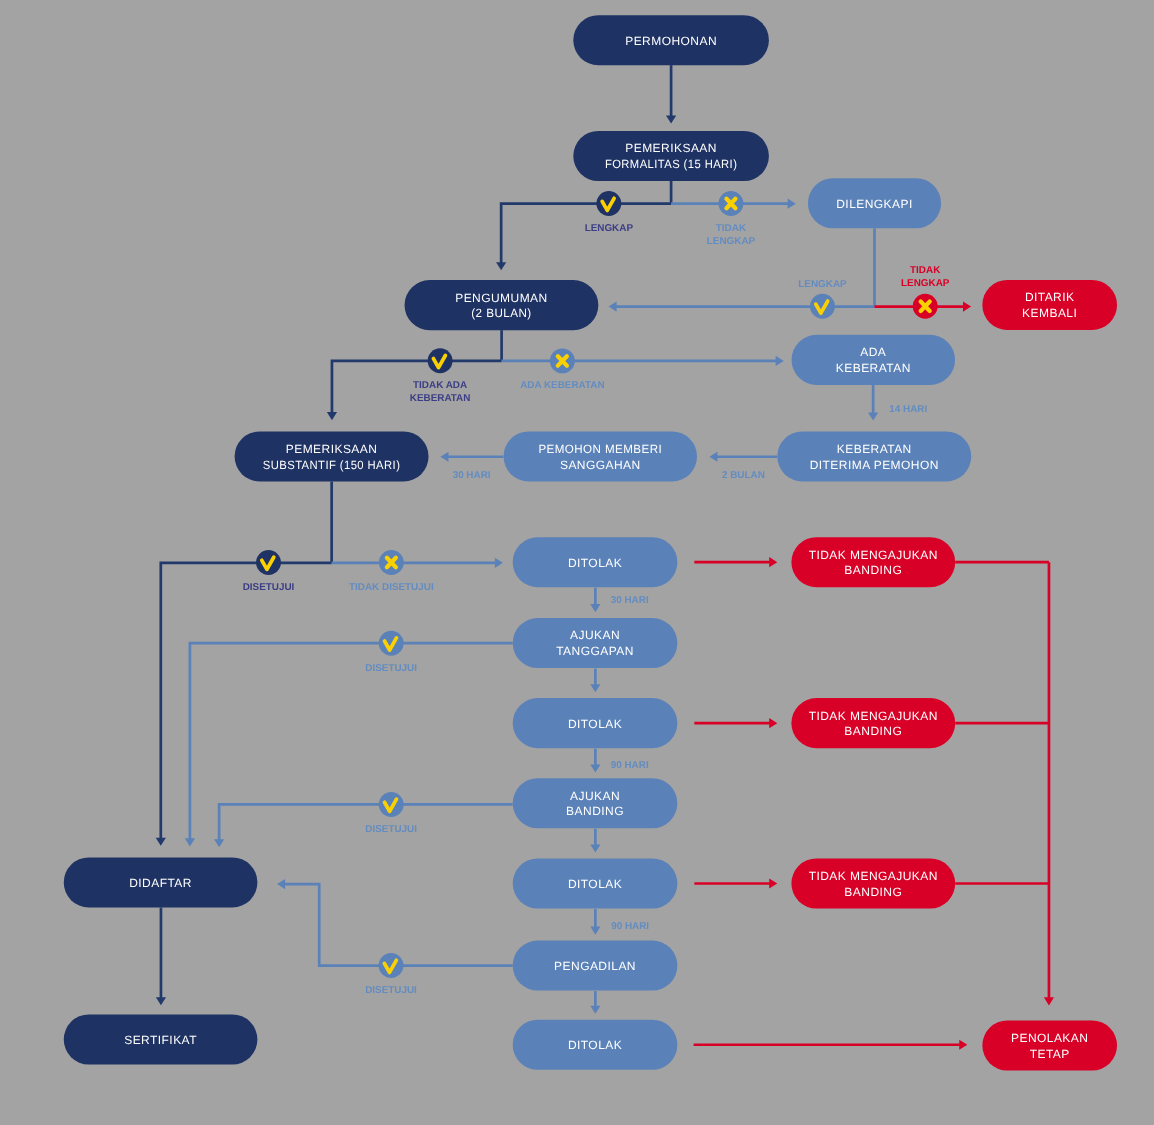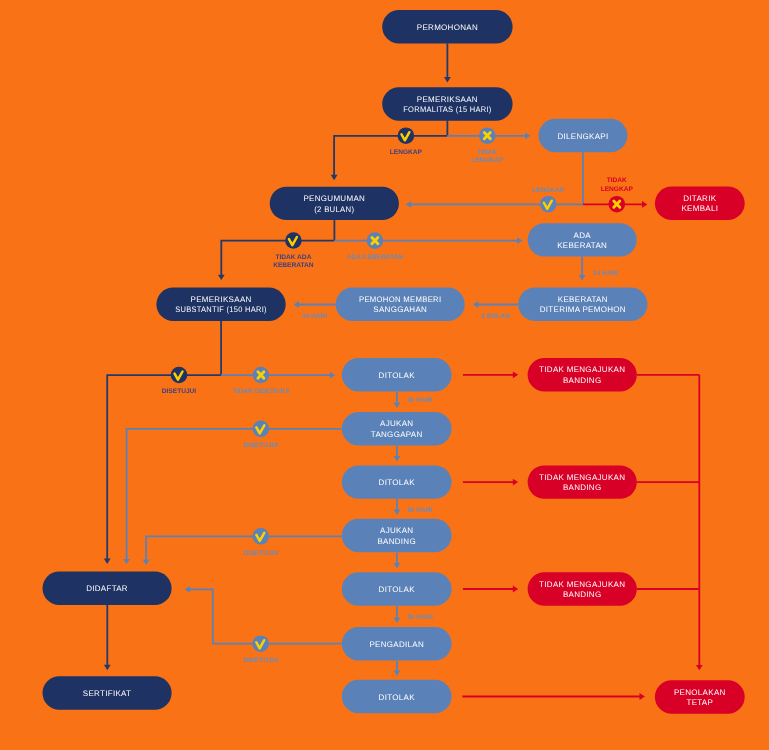--- a/index.html
+++ b/index.html
@@ -1,19 +1,19 @@
 <!DOCTYPE html>
 <html><head>
 <meta charset="utf-8">
 <title>Alur Proses Permohonan</title>
 <style>
   html,body{margin:0;padding:0;background:#ffffff;}
   body{width:769px;height:750px;overflow:hidden;
        font-family:"Liberation Sans",sans-serif;}
-  #stage{position:relative;width:769px;height:750px;background:#f97316;overflow:hidden;}
+  #stage{position:relative;width:769px;height:750px;background:#a3a3a3;overflow:hidden;}
   svg#canvas{position:absolute;left:0;top:0;width:769px;height:750px;display:block;
              will-change:opacity;}
   #canvas text{font-family:"Liberation Sans",sans-serif;text-rendering:geometricPrecision;}
   .nt{fill:#ffffff;font-size:8px;letter-spacing:.3px;text-anchor:middle;}
   .dl{font-size:6.6px;font-weight:700;letter-spacing:0;text-anchor:middle;}
   .el{font-size:6.6px;font-weight:700;letter-spacing:0;text-anchor:middle;fill:#638cc0;}
 </style>
 </head>
 <body>
 

